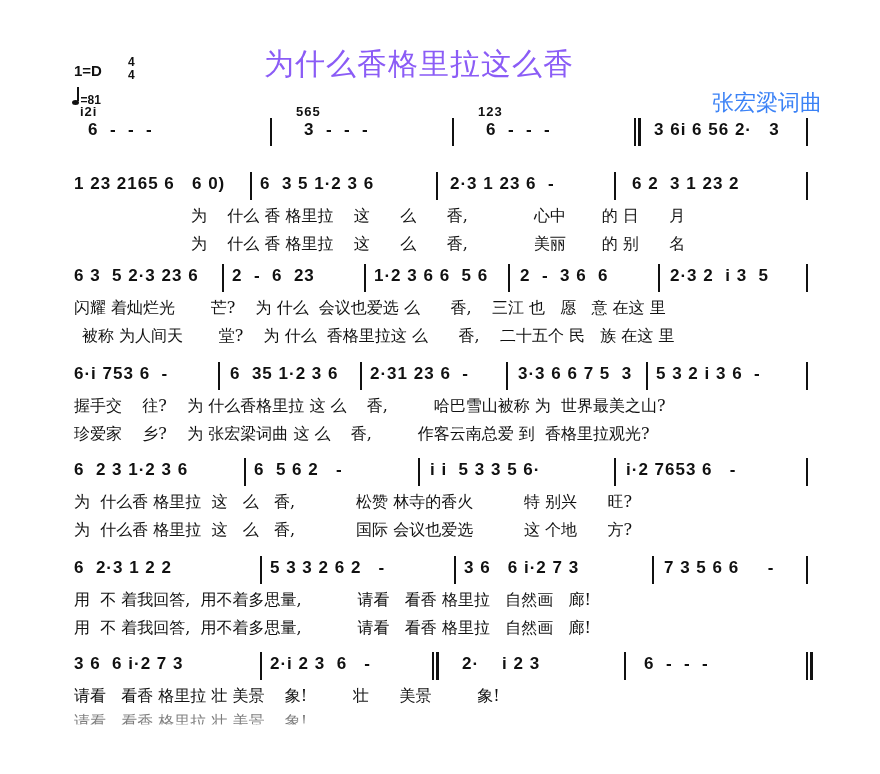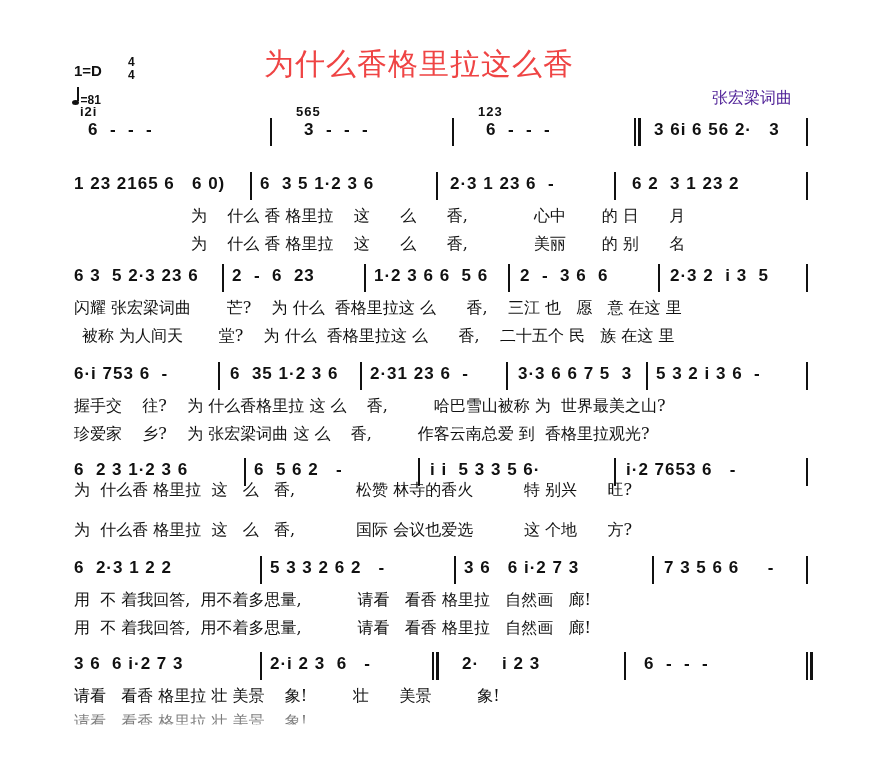--- a/index.html
+++ b/index.html
@@ -1,21 +1,21 @@
 <!DOCTYPE html>
 <html><head>
 <meta charset="utf-8">
 <style>
   html, body { margin:0; padding:0; background:#ffffff; }
   body { width:880px; height:774px; position:relative; overflow:hidden;
          font-family:"DejaVu Sans", sans-serif; color:#111; }
   .title { position:absolute; left:264px; top:44px; font-family:Liberation Sans, sans-serif;
-           font-size:30px; letter-spacing:1px; color:#ef4444; }
+           font-size:30px; letter-spacing:1px; color:#8b5cf6; }
   .composer { position:absolute; left:712px; top:88px; font-family:Liberation Mono, monospace;
-              font-size:16px; color:#4c1d95; }
+              font-size:22px; color:#3b82f6; }
   .key { position:absolute; left:74px; top:62px; font-size:15px; font-weight:bold;
          font-family:"Liberation Sans", sans-serif; }
   .timesig { position:absolute; left:128px; top:56px; font-size:12px; font-weight:bold; line-height:13px;
              text-align:center; font-family:"Liberation Sans", sans-serif; }
   .tempo { position:absolute; left:72px; top:90px; font-size:12px; font-weight:bold;
            font-family:"Liberation Sans", sans-serif; }
   .tempo .note { display:inline-block; width:7px; height:5px; background:#111; border-radius:50%;
                  position:relative; top:1px; }
   .tempo .stem { display:inline-block; width:1.5px; height:14px; background:#111;
                  position:relative; left:-2px; top:-3px; }
@@ -53,31 +53,31 @@
       <div class="notes"><span class="seg" style="left: 14px;">6  -  -  -</span><span class="grace" style="left: 6px;">i2i</span><span class="seg" style="left: 230px;">3  -  -  -</span><span class="grace" style="left: 222px;">565</span><span class="seg" style="left: 412px;">6  -  -  -</span><span class="grace" style="left: 404px;">123</span><span class="seg" style="left: 580px;">3 6i 6 56 2·   3</span><div class="bar" style="left: 196px;"></div><div class="bar" style="left: 378px;"></div><div class="dbar" style="left: 560px;"></div><div class="bar" style="left: 732px;"></div></div>
     </div>
     <div class="row" style="top: 172px;">
       <div class="notes"><span class="seg" style="left: 0px;">1 23 2165 6   6 0)</span><span class="seg" style="left: 186px;">6  3 5 1·2 3 6</span><span class="seg" style="left: 376px;">2·3 1 23 6  -</span><span class="seg" style="left: 558px;">6 2  3 1 23 2</span><div class="bar" style="left: 176px;"></div><div class="bar" style="left: 362px;"></div><div class="bar" style="left: 540px;"></div><div class="bar" style="left: 732px;"></div></div>
     </div>
     <div class="lyric" style="top: 206px;">                       为    什么 香 格里拉    这      么      香,             心中       的 日      月</div>
     <div class="lyric" style="top: 234px;">                       为    什么 香 格里拉    这      么      香,             美丽       的 别      名</div>
     <div class="row" style="top: 264px;">
       <div class="notes"><span class="seg" style="left: 0px;">6 3  5 2·3 23 6</span><span class="seg" style="left: 158px;">2  -  6  23</span><span class="seg" style="left: 300px;">1·2 3 6 6  5 6</span><span class="seg" style="left: 446px;">2  -  3 6  6</span><span class="seg" style="left: 596px;">2·3 2  i 3  5</span><div class="bar" style="left: 148px;"></div><div class="bar" style="left: 290px;"></div><div class="bar" style="left: 434px;"></div><div class="bar" style="left: 584px;"></div><div class="bar" style="left: 732px;"></div></div>
     </div>
-    <div class="lyric" style="top: 298px;">闪耀 张宏梁词曲       芒?    为 什么  香格里拉这 么      香,    三江 也   愿   意 在这 里</div>
+    <div class="lyric" style="top: 298px;">闪耀 着灿烂光       芒?    为 什么  会议也爱选 么      香,    三江 也   愿   意 在这 里</div>
     <div class="lyric" style="top: 326px; margin-left: 8px;">被称 为人间天       堂?    为 什么  香格里拉这 么      香,    二十五个 民   族 在这 里</div>
     <div class="row" style="top: 362px;">
       <div class="notes"><span class="seg" style="left: 0px;">6·i 753 6  -</span><span class="seg" style="left: 156px;">6  35 1·2 3 6</span><span class="seg" style="left: 296px;">2·31 23 6  -</span><span class="seg" style="left: 444px;">3·3 6 6 7 5  3</span><span class="seg" style="left: 582px;">5 3 2 i 3 6  -</span><div class="bar" style="left: 144px;"></div><div class="bar" style="left: 286px;"></div><div class="bar" style="left: 432px;"></div><div class="bar" style="left: 572px;"></div><div class="bar" style="left: 732px;"></div></div>
     </div>
     <div class="lyric" style="top: 396px;">握手交    往?    为 什么香格里拉 这 么    香,         哈巴雪山被称 为  世界最美之山?</div>
     <div class="lyric" style="top: 424px;">珍爱家    乡?    为 张宏梁词曲 这 么    香,         作客云南总爱 到  香格里拉观光?</div>
     <div class="row" style="top: 458px;">
       <div class="notes"><span class="seg" style="left: 0px;">6  2 3 1·2 3 6</span><span class="seg" style="left: 180px;">6  5 6 2   -</span><span class="seg" style="left: 356px;">i i  5 3 3 5 6·</span><span class="seg" style="left: 552px;">i·2 7653 6   -</span><div class="bar" style="left: 170px;"></div><div class="bar" style="left: 344px;"></div><div class="bar" style="left: 540px;"></div><div class="bar" style="left: 732px;"></div></div>
     </div>
-    <div class="lyric" style="top: 480px; text-align: center;">为  什么香 格里拉  这   么   香,            松赞 林寺的香火          特 别兴      旺?</div>
+    <div class="lyric" style="top: 492px; text-align: center;">为  什么香 格里拉  这   么   香,            松赞 林寺的香火          特 别兴      旺?</div>
     <div class="lyric" style="top: 520px;">为  什么香 格里拉  这   么   香,            国际 会议也爱选          这 个地      方?</div>
     <div class="row" style="top: 556px;">
       <div class="notes"><span class="seg" style="left: 0px;">6  2·3 1 2 2</span><span class="seg" style="left: 196px;">5 3 3 2 6 2   -</span><span class="seg" style="left: 390px;">3 6   6 i·2 7 3</span><span class="seg" style="left: 590px;">7 3 5 6 6     -</span><div class="bar" style="left: 186px;"></div><div class="bar" style="left: 380px;"></div><div class="bar" style="left: 578px;"></div><div class="bar" style="left: 732px;"></div></div>
     </div>
     <div class="lyric" style="top: 590px;">用  不 着我回答,  用不着多思量,           请看   看香 格里拉   自然画   廊!</div>
     <div class="lyric" style="top: 618px;">用  不 着我回答,  用不着多思量,           请看   看香 格里拉   自然画   廊!</div>
     <div class="row" style="top: 652px;">
       <div class="notes"><span class="seg" style="left: 0px;">3 6  6 i·2 7 3</span><span class="seg" style="left: 196px;">2·i 2 3  6   -</span><span class="seg" style="left: 388px;">2·    i 2 3</span><span class="seg" style="left: 570px;">6  -  -  -</span><div class="bar" style="left: 186px;"></div><div class="dbar" style="left: 358px;"></div><div class="bar" style="left: 550px;"></div><div class="dbar" style="left: 732px;"></div></div>
     </div>
     <div class="lyric" style="top: 686px;">请看   看香 格里拉 壮 美景    象!         壮      美景         象!</div>

